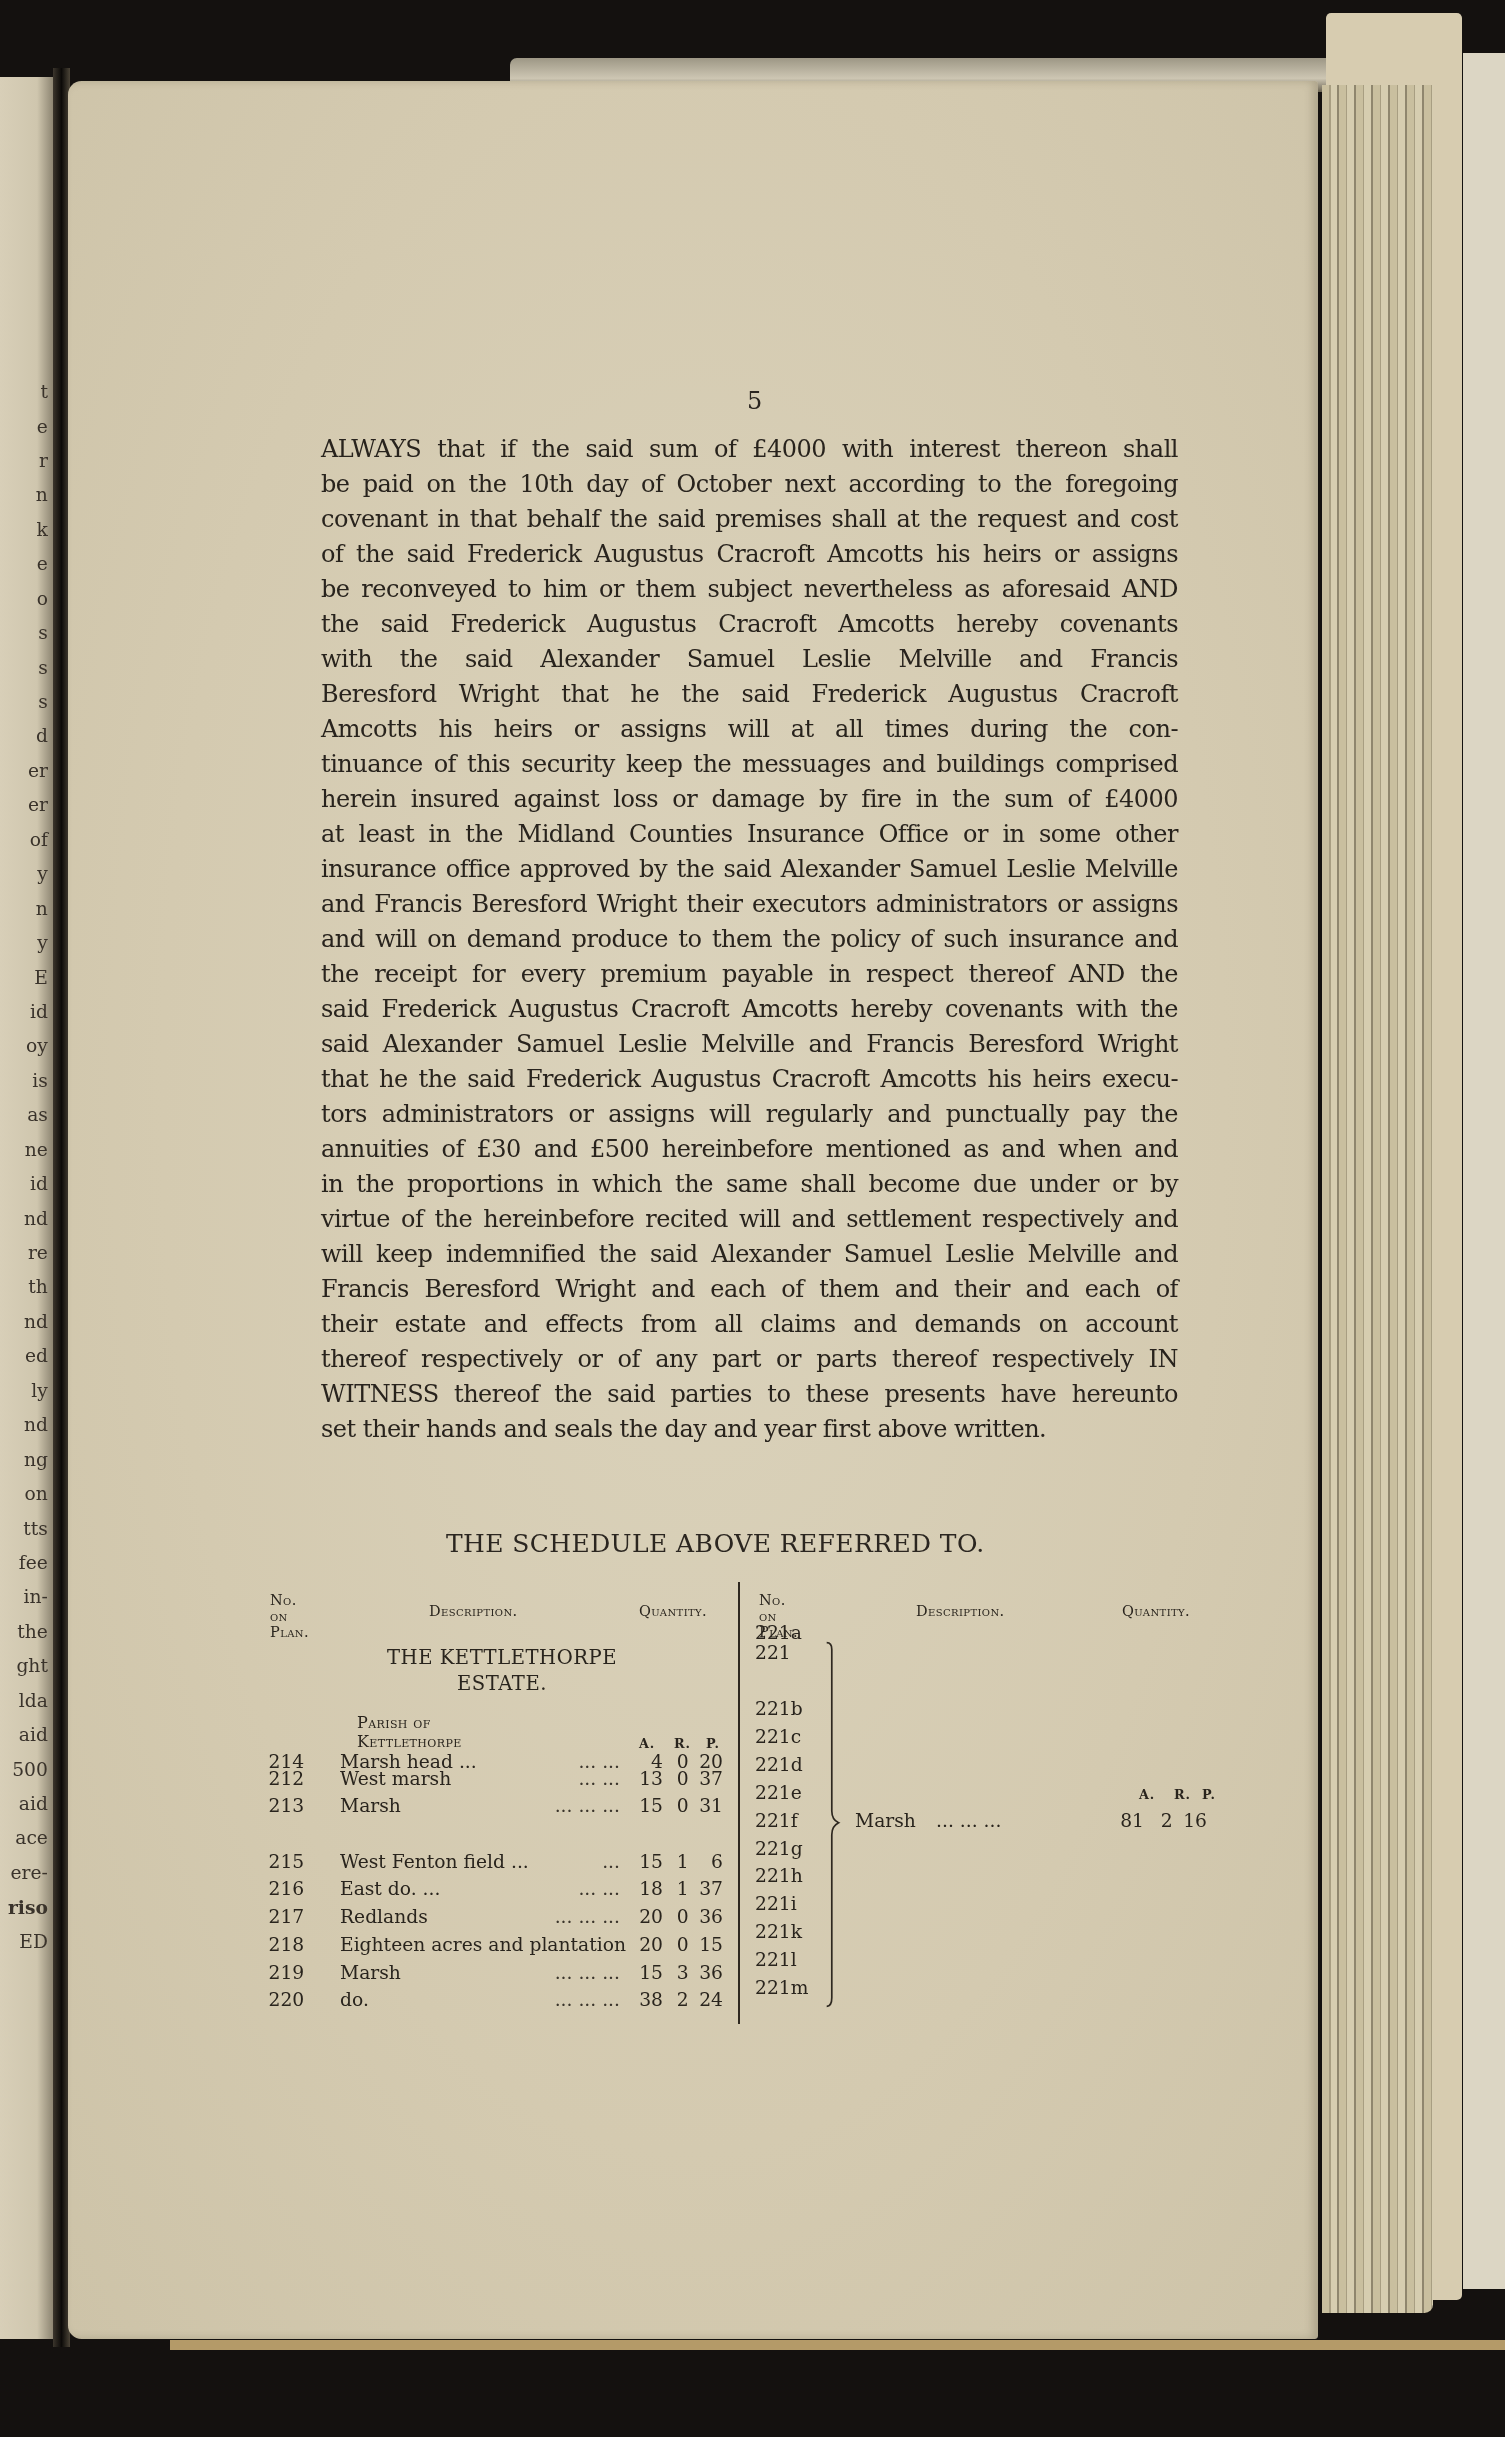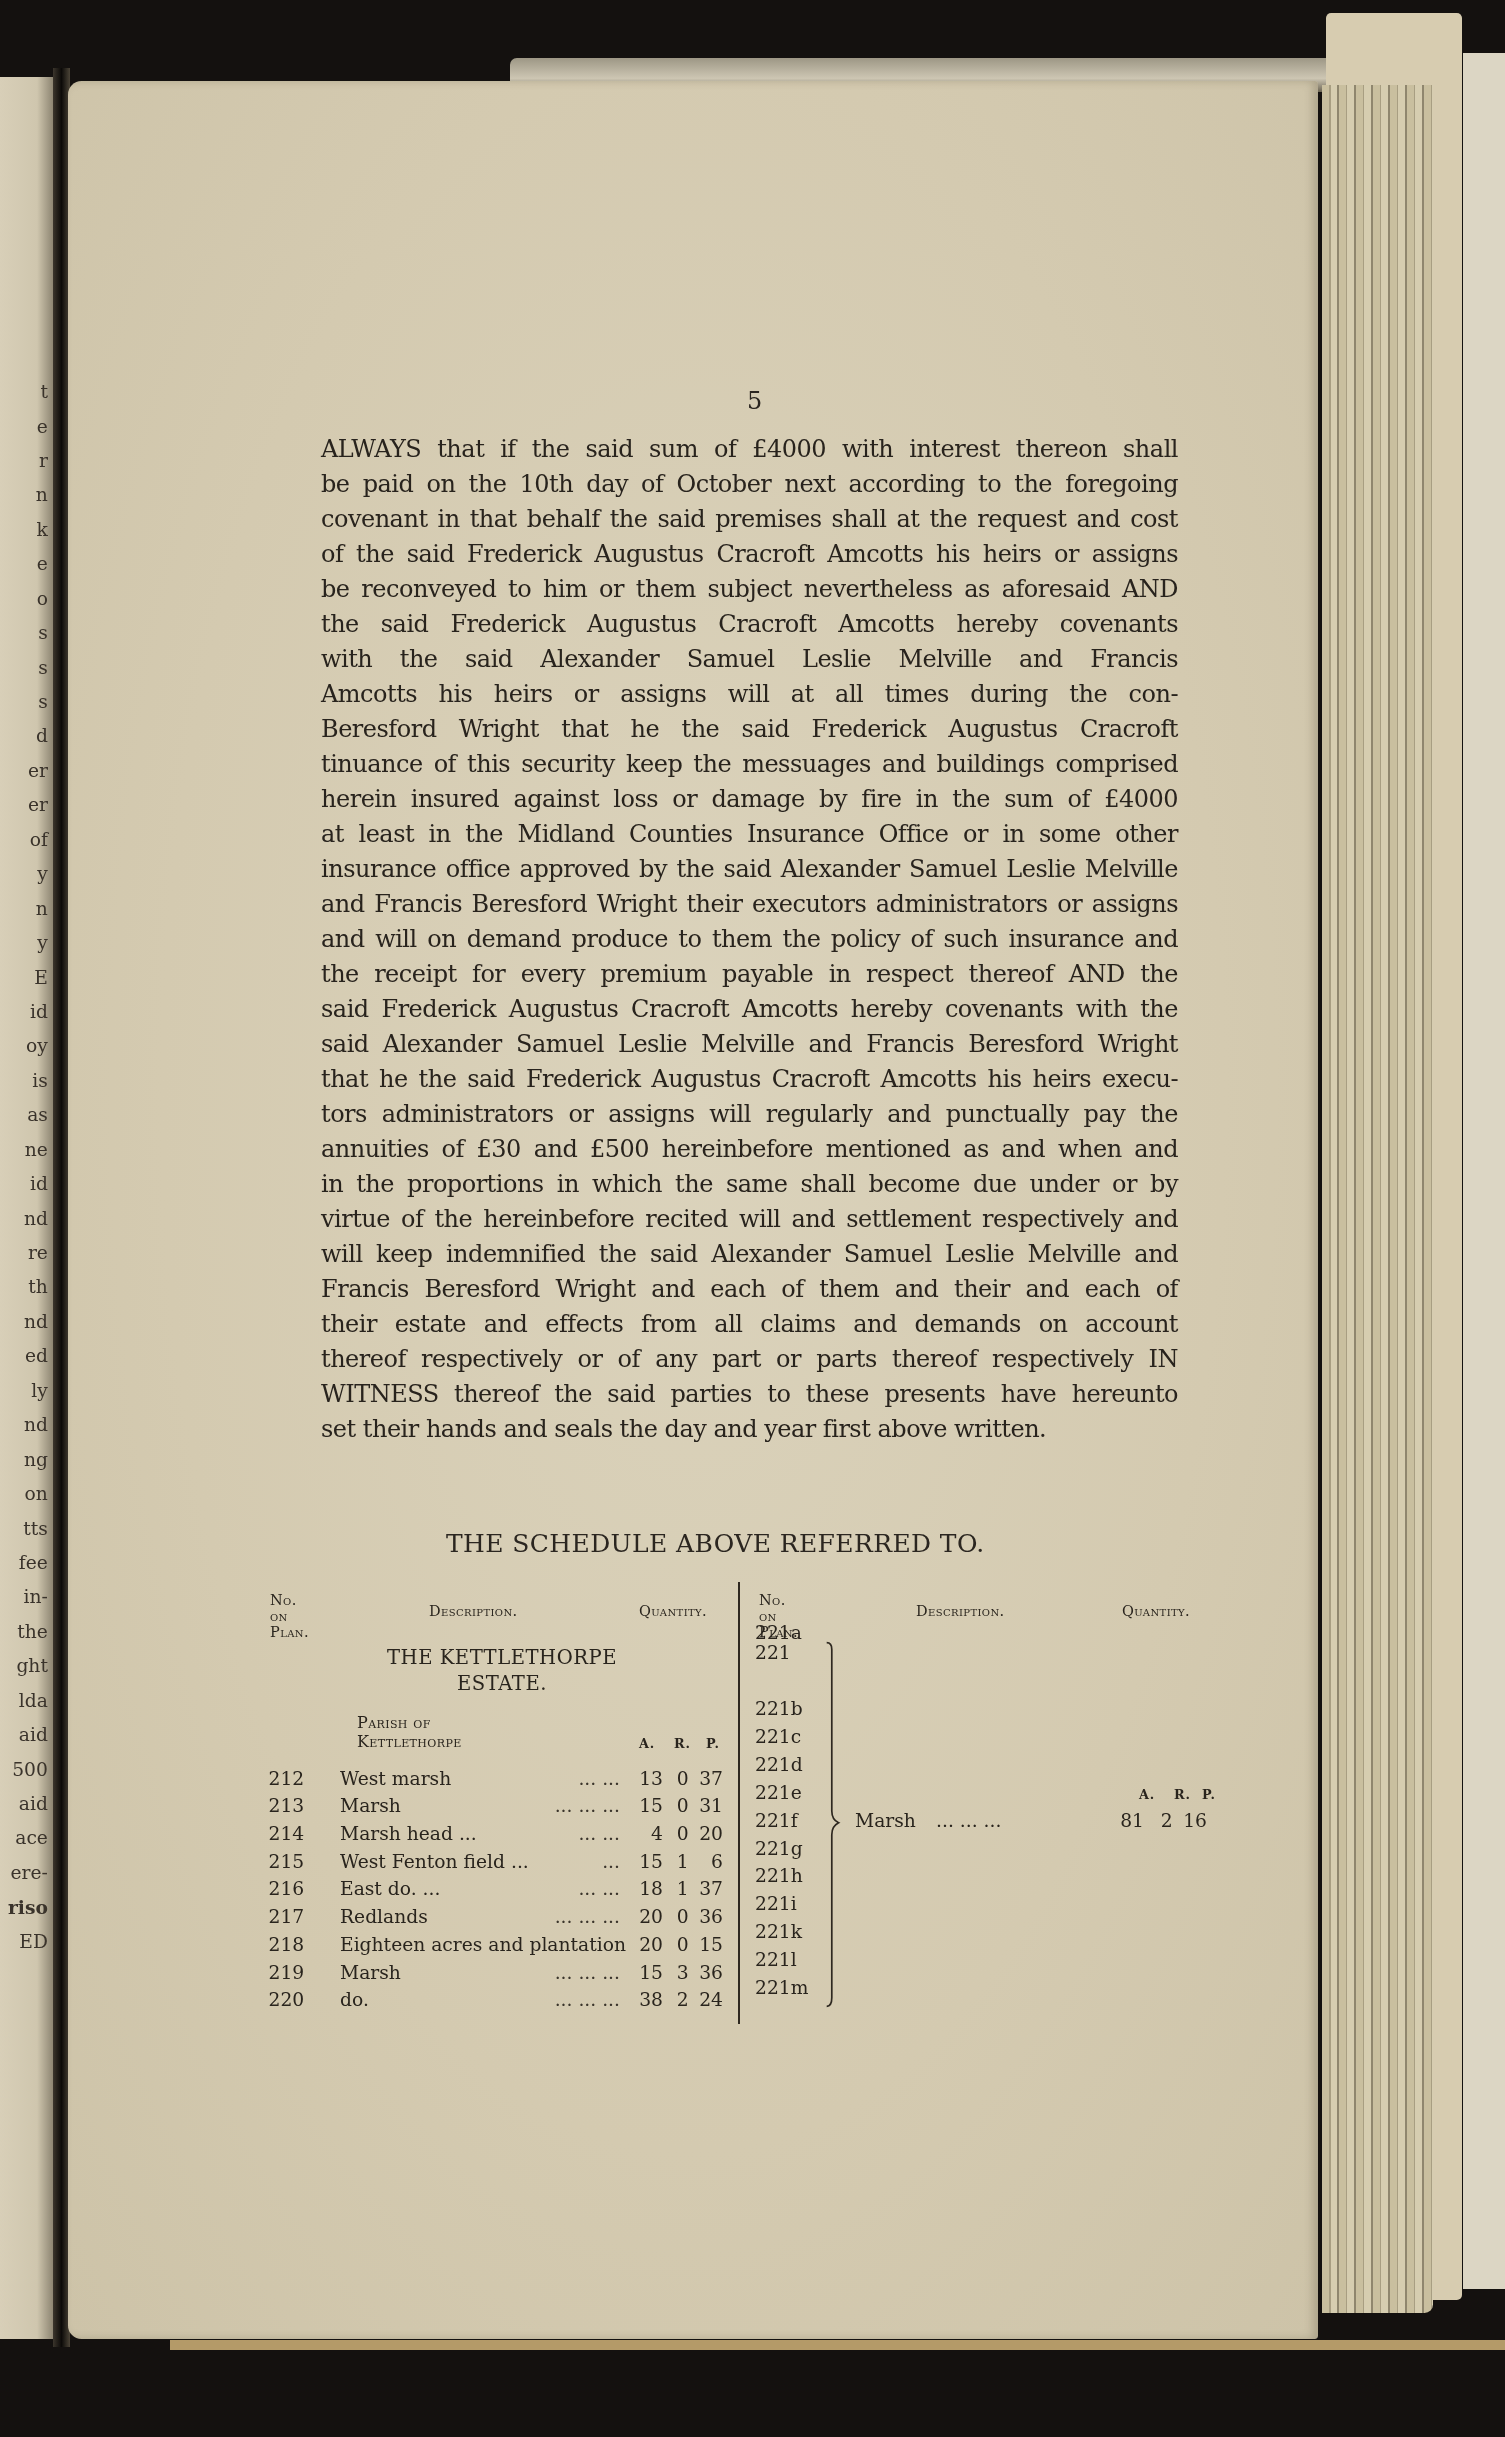--- a/index.html
+++ b/index.html
@@ -155,22 +155,22 @@
 <div class="page-number">5</div>
 
 <div class="body-text" id="bodyText">
     <p style="text-align-last: justify;">ALWAYS that if the said sum of £4000 with interest thereon shall</p>
     <p style="text-align-last: justify;">be paid on the 10th day of October next according to the foregoing</p>
     <p style="text-align-last: justify;">covenant in that behalf the said premises shall at the request and cost</p>
     <p style="text-align-last: justify;">of the said Frederick Augustus Cracroft Amcotts his heirs or assigns</p>
     <p style="text-align-last: justify;">be reconveyed to him or them subject nevertheless as aforesaid AND</p>
     <p style="text-align-last: justify;">the said Frederick Augustus Cracroft Amcotts hereby covenants</p>
     <p style="text-align-last: justify;">with the said Alexander Samuel Leslie Melville and Francis</p>
+    <p style="text-align-last: justify;">Beresford Wright that he the said Frederick Augustus Cracroft</p>
     <p style="text-align-last: justify;">Amcotts his heirs or assigns will at all times during the con-</p>
-    <p style="text-align-last: justify;">Beresford Wright that he the said Frederick Augustus Cracroft</p>
     <p style="text-align-last: justify;">tinuance of this security keep the messuages and buildings comprised</p>
     <p style="text-align-last: justify;">herein insured against loss or damage by fire in the sum of £4000</p>
     <p style="text-align-last: justify;">at least in the Midland Counties Insurance Office or in some other</p>
     <p style="text-align-last: justify;">insurance office approved by the said Alexander Samuel Leslie Melville</p>
     <p style="text-align-last: justify;">and Francis Beresford Wright their executors administrators or assigns</p>
     <p style="text-align-last: justify;">and will on demand produce to them the policy of such insurance and</p>
     <p style="text-align-last: justify;">the receipt for every premium payable in respect thereof AND the</p>
     <p style="text-align-last: justify;">said Frederick Augustus Cracroft Amcotts hereby covenants with the</p>
     <p style="text-align-last: justify;">said Alexander Samuel Leslie Melville and Francis Beresford Wright</p>
     <p style="text-align-last: justify;">that he the said Frederick Augustus Cracroft Amcotts his heirs execu-</p>
@@ -225,21 +225,21 @@
         <span class="p">37</span>
       </div>
       <div class="row" style="top: 1779px;">
         <span class="no">213</span>
         <span class="desc">Marsh</span>
         <span class="dots" style="right: 111px;">...        ...        ...</span>
         <span class="a">15</span>
         <span class="r">0</span>
         <span class="p">31</span>
       </div>
-      <div class="row" style="top: 1807px;">
+      <div class="row" style="top: 1735px;">
         <span class="no">214</span>
         <span class="desc">Marsh head ...</span>
         <span class="dots" style="right: 111px;">...        ...</span>
         <span class="a">4</span>
         <span class="r">0</span>
         <span class="p">20</span>
       </div>
       <div class="row" style="top: 1835px;">
         <span class="no">215</span>
         <span class="desc">West Fenton field ...</span>

